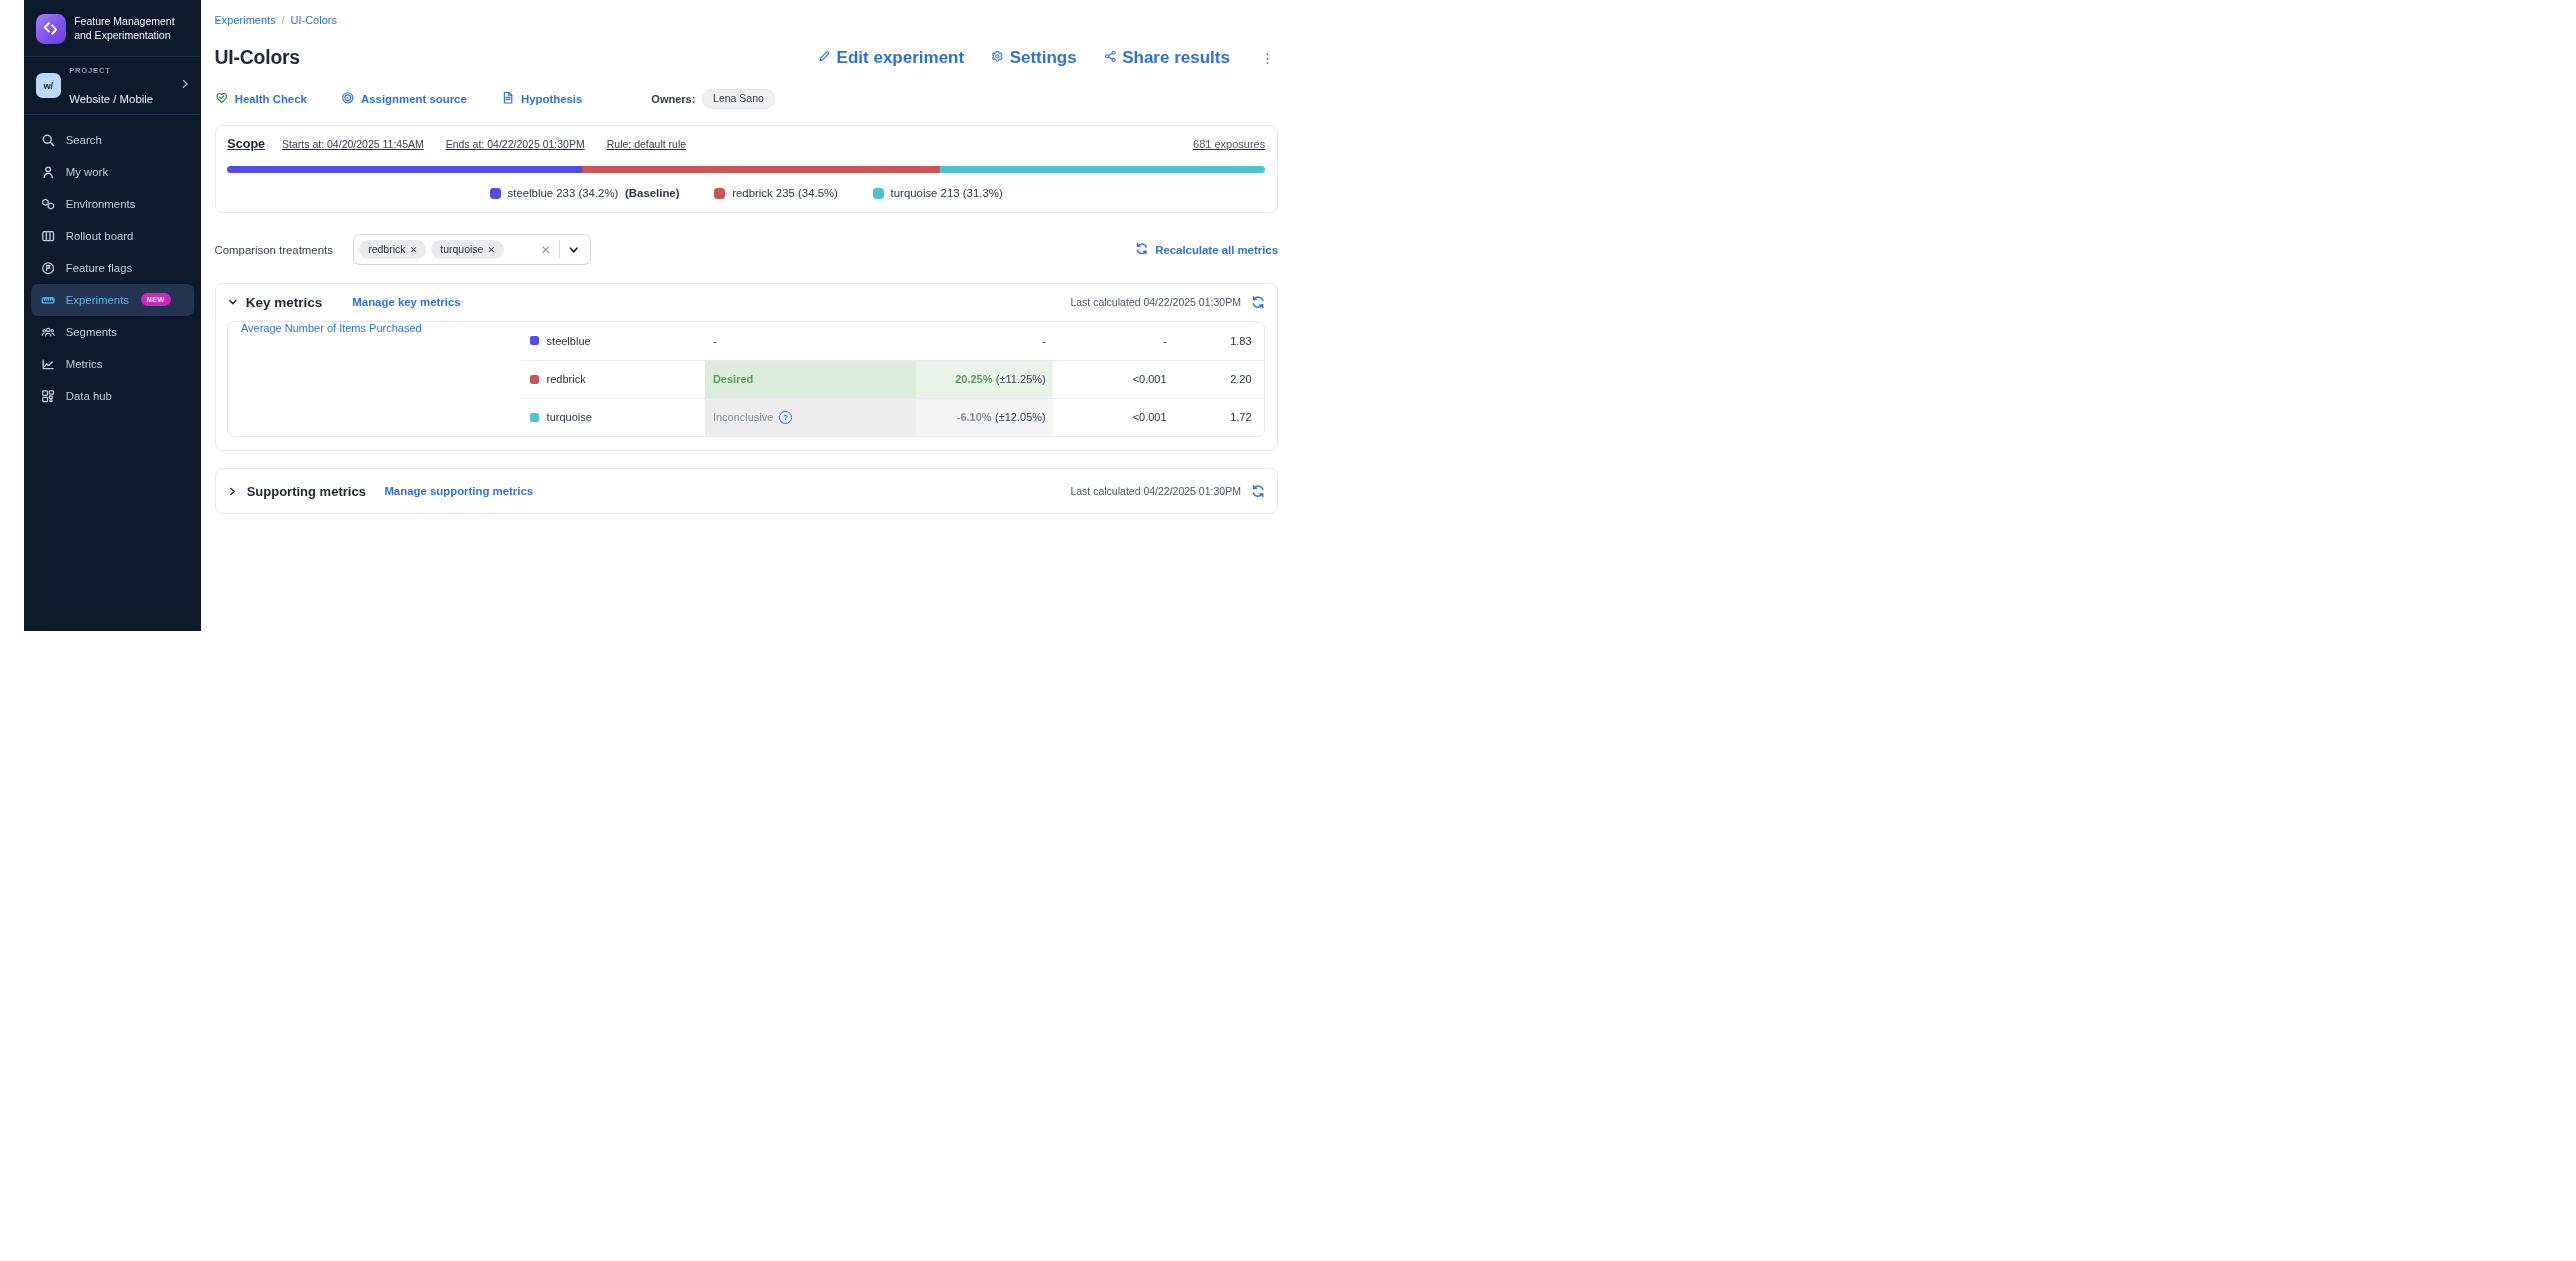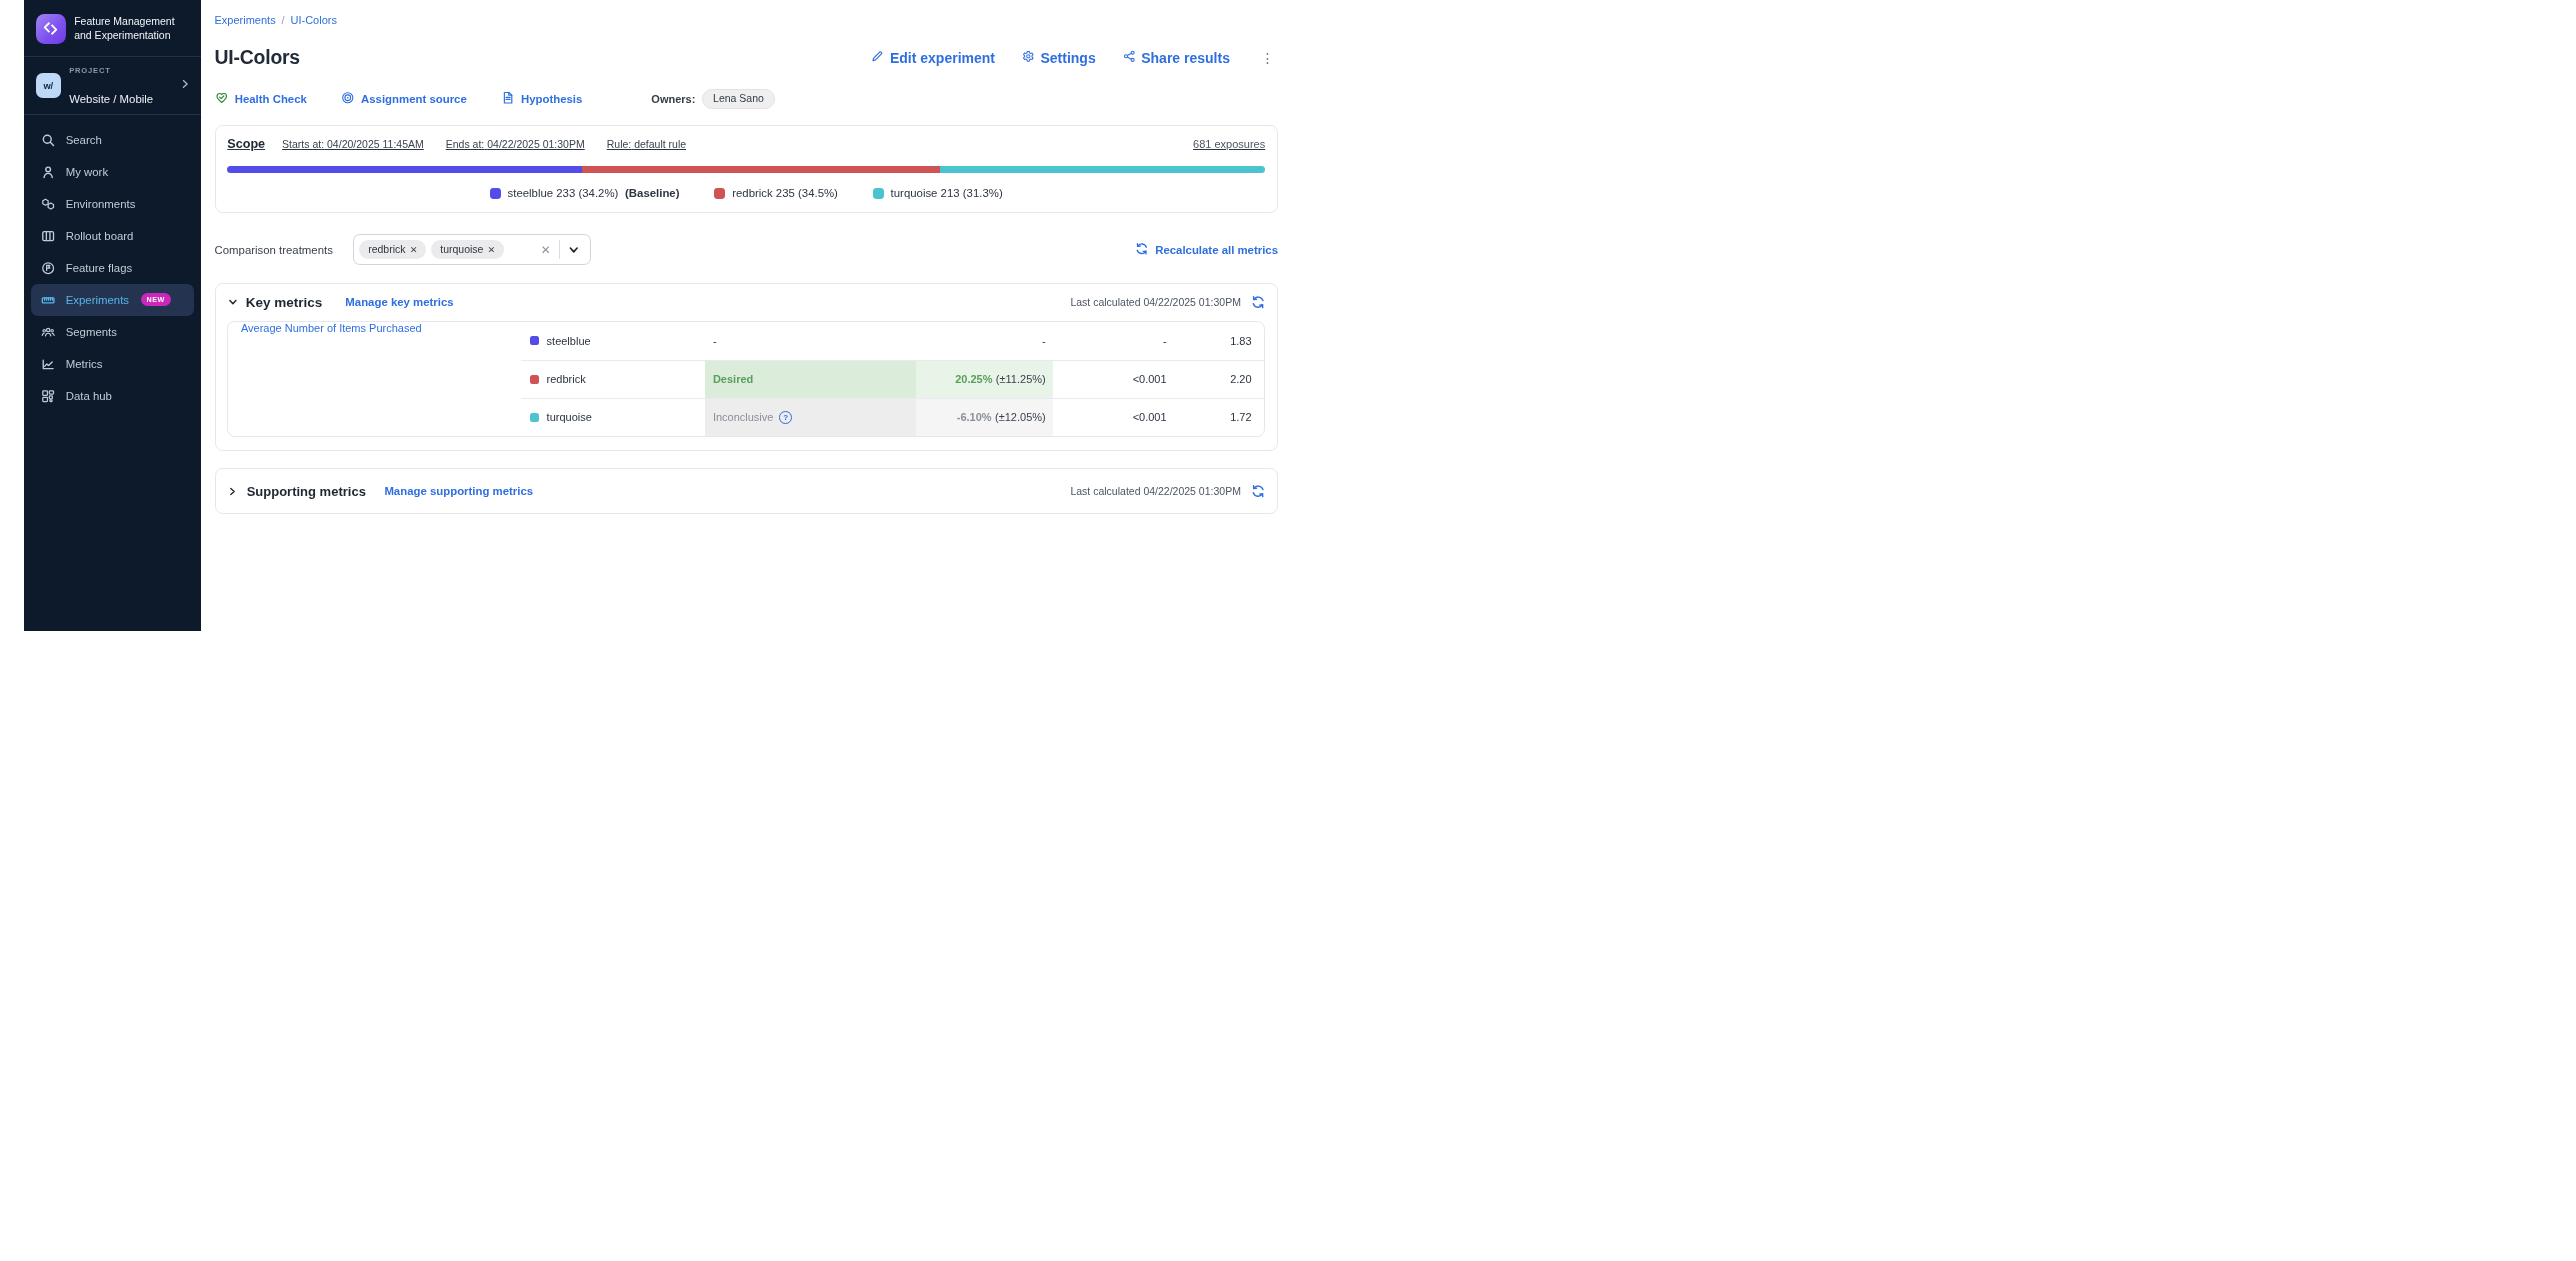--- a/index.html
+++ b/index.html
@@ -27,21 +27,21 @@
   .new-badge { background:#cb28ba; color:#fff; font-size:7.2px; font-weight:700; letter-spacing:0.5px; border-radius:6.7px; padding:2.1px 5.9px; margin-left:1.7px; }
 
   
   .main { flex:1; padding:0 10px 0 13.5px; background:#fff; }
   .breadcrumb { padding-top:14.3px; font-size:11px; display:flex; gap:5.9px; align-items:center; }
   .breadcrumb a { color:#2e6fe0; text-decoration:none; cursor:pointer; }
   .crumb-sep { color:#9aa3b0; }
   .title-row { margin-top:20px; display:flex; align-items:center; }
   h1.page-title { font-size:19.4px; font-weight:700; color:#232b38; letter-spacing:-0.2px; }
   .head-actions { margin-left:auto; display:flex; align-items:center; gap:27px; }
-  .h-action { display:flex; align-items:flex-start; gap:5.9px; color:#2e6fe0; font-size:14px; font-weight:600; cursor:pointer; }
+  .h-action { display:flex; align-items:flex-start; gap:5.9px; color:#2e6fe0; font-size:17px; font-weight:600; cursor:pointer; }
   .kebab { color:#6b7280; font-size:14.3px; letter-spacing:0; cursor:pointer; line-height:1; padding:0 3.4px; }
   .quick-row { margin-top:19.4px; display:flex; align-items:center; }
   .q-link { display:flex; align-items:center; gap:6.7px; color:#2e6fe0; font-size:11.4px; font-weight:600; cursor:pointer; margin-right:34px; }
   .owners { display:flex; align-items:center; gap:6.7px; margin-left:35px; }
   .owners-label { font-size:11px; font-weight:700; color:#333b46; }
   .owner-pill { background:#efefef; border:0.8px solid #e2e2e2; border-radius:11px; padding:2.5px 10px 3.4px; font-size:10.5px; color:#333b46; }
 
   .card { border:0.8px solid #e4e7ec; border-radius:7.6px; background:#fff; }
   .scope-card { margin-top:16px; padding:11px 11.8px 12.6px; }
   .scope-head { display:flex; align-items:baseline;text-decoration:underline; }
@@ -62,21 +62,21 @@
   .chip .x { font-size:9.3px; color:#3c434d; cursor:pointer; }
   .sel-clear { margin-left:auto; color:#8a919c; font-size:11.8px; cursor:pointer; padding:0 3.4px; }
   .sel-div { width:0.8px; height:18.5px; background:#d9dde3; }
   .sel-chevron { padding:0 2.5px; display:flex; cursor:pointer; }
   .recalc { margin-left:auto; display:flex; align-items:center; gap:6.7px; color:#2e6fe0; font-size:11.4px; font-weight:600; cursor:pointer; }
 
   .km-card { margin-top:17.7px; padding:11px 11.8px 13.5px; }
   .km-head { display:flex; align-items:center; }
   .km-chevron { display:flex; margin-right:6.7px; cursor:pointer; }
   .km-title { font-size:13.5px; font-weight:700; color:#1f2733; }
-  .km-manage { color:#2e6fe0; font-size:11.4px; font-weight:600; margin-left:23px; cursor:pointer; }
+  .km-manage { color:#2e6fe0; font-size:11.4px; font-weight:600; margin-left:30px; cursor:pointer; }
   .last-calc { margin-left:auto; font-size:10.5px; color:#4b5563; }
   .refresh-btn { margin-left:10px; display:flex; cursor:pointer; }
 
   .table-card { margin-top:11px; border:0.8px solid #e4e7ec; border-radius:7.6px; overflow:hidden; }
   .t-grid { display:grid; grid-template-columns:293px 184px 211px 137px 120px 1fr; }
   .t-headrow { border-bottom:0.8px solid #e4e7ec; }
   .th { font-size:10.5px; font-weight:700; color:#242c38; height:35px; display:flex; align-items:center; }
   .th.c1 { padding-left:12.6px; }
   .th.c2 { padding-left:8.4px; }
   .th.c3 { padding-left:7.6px; }

